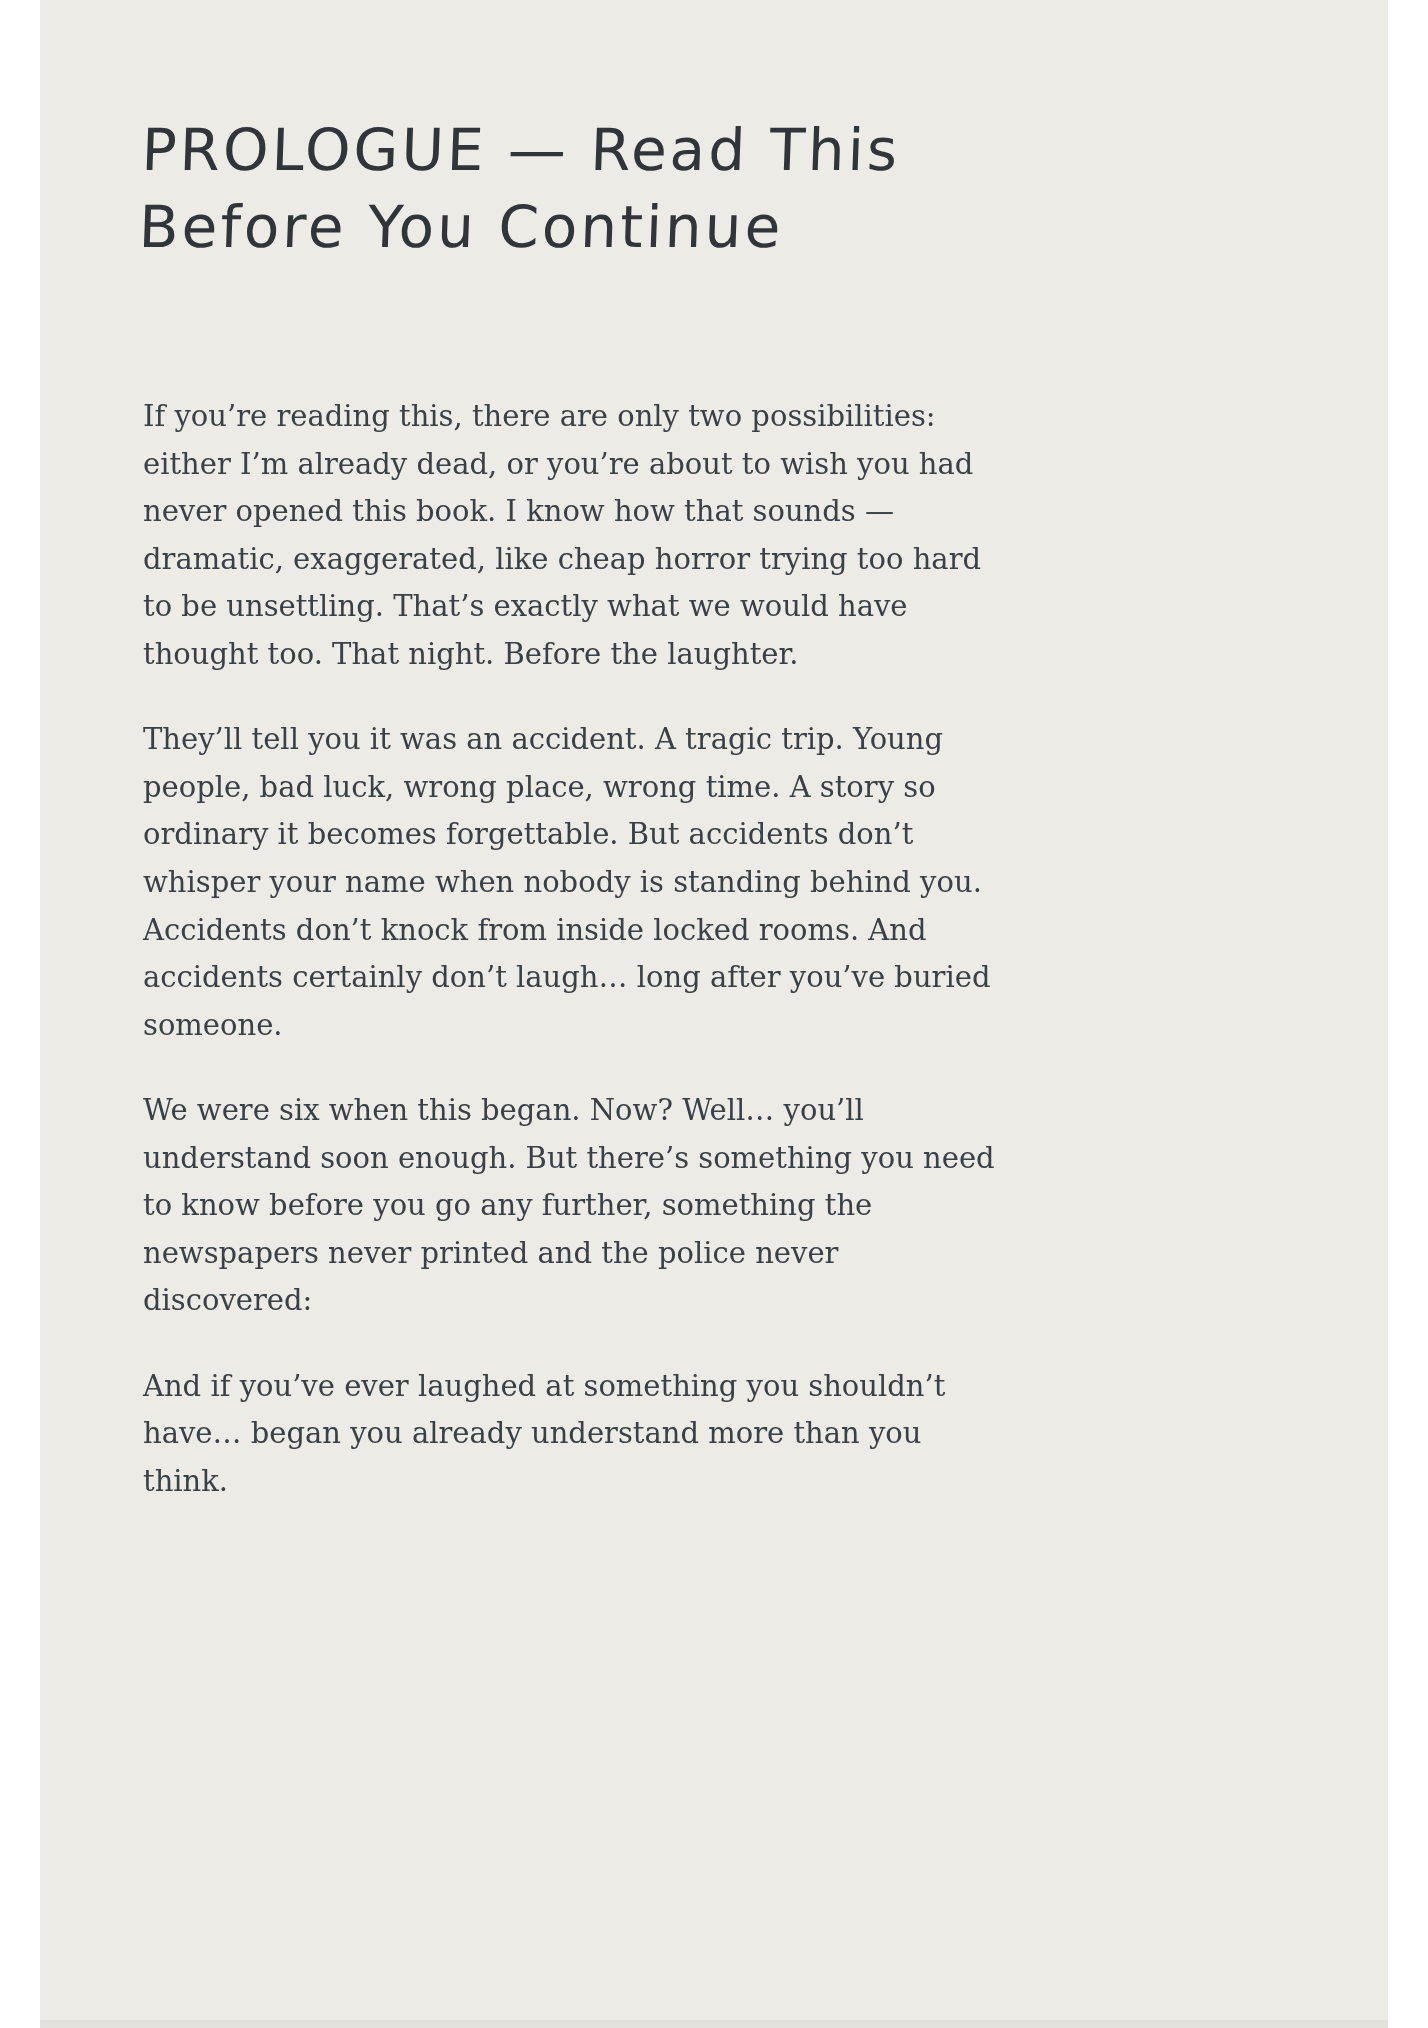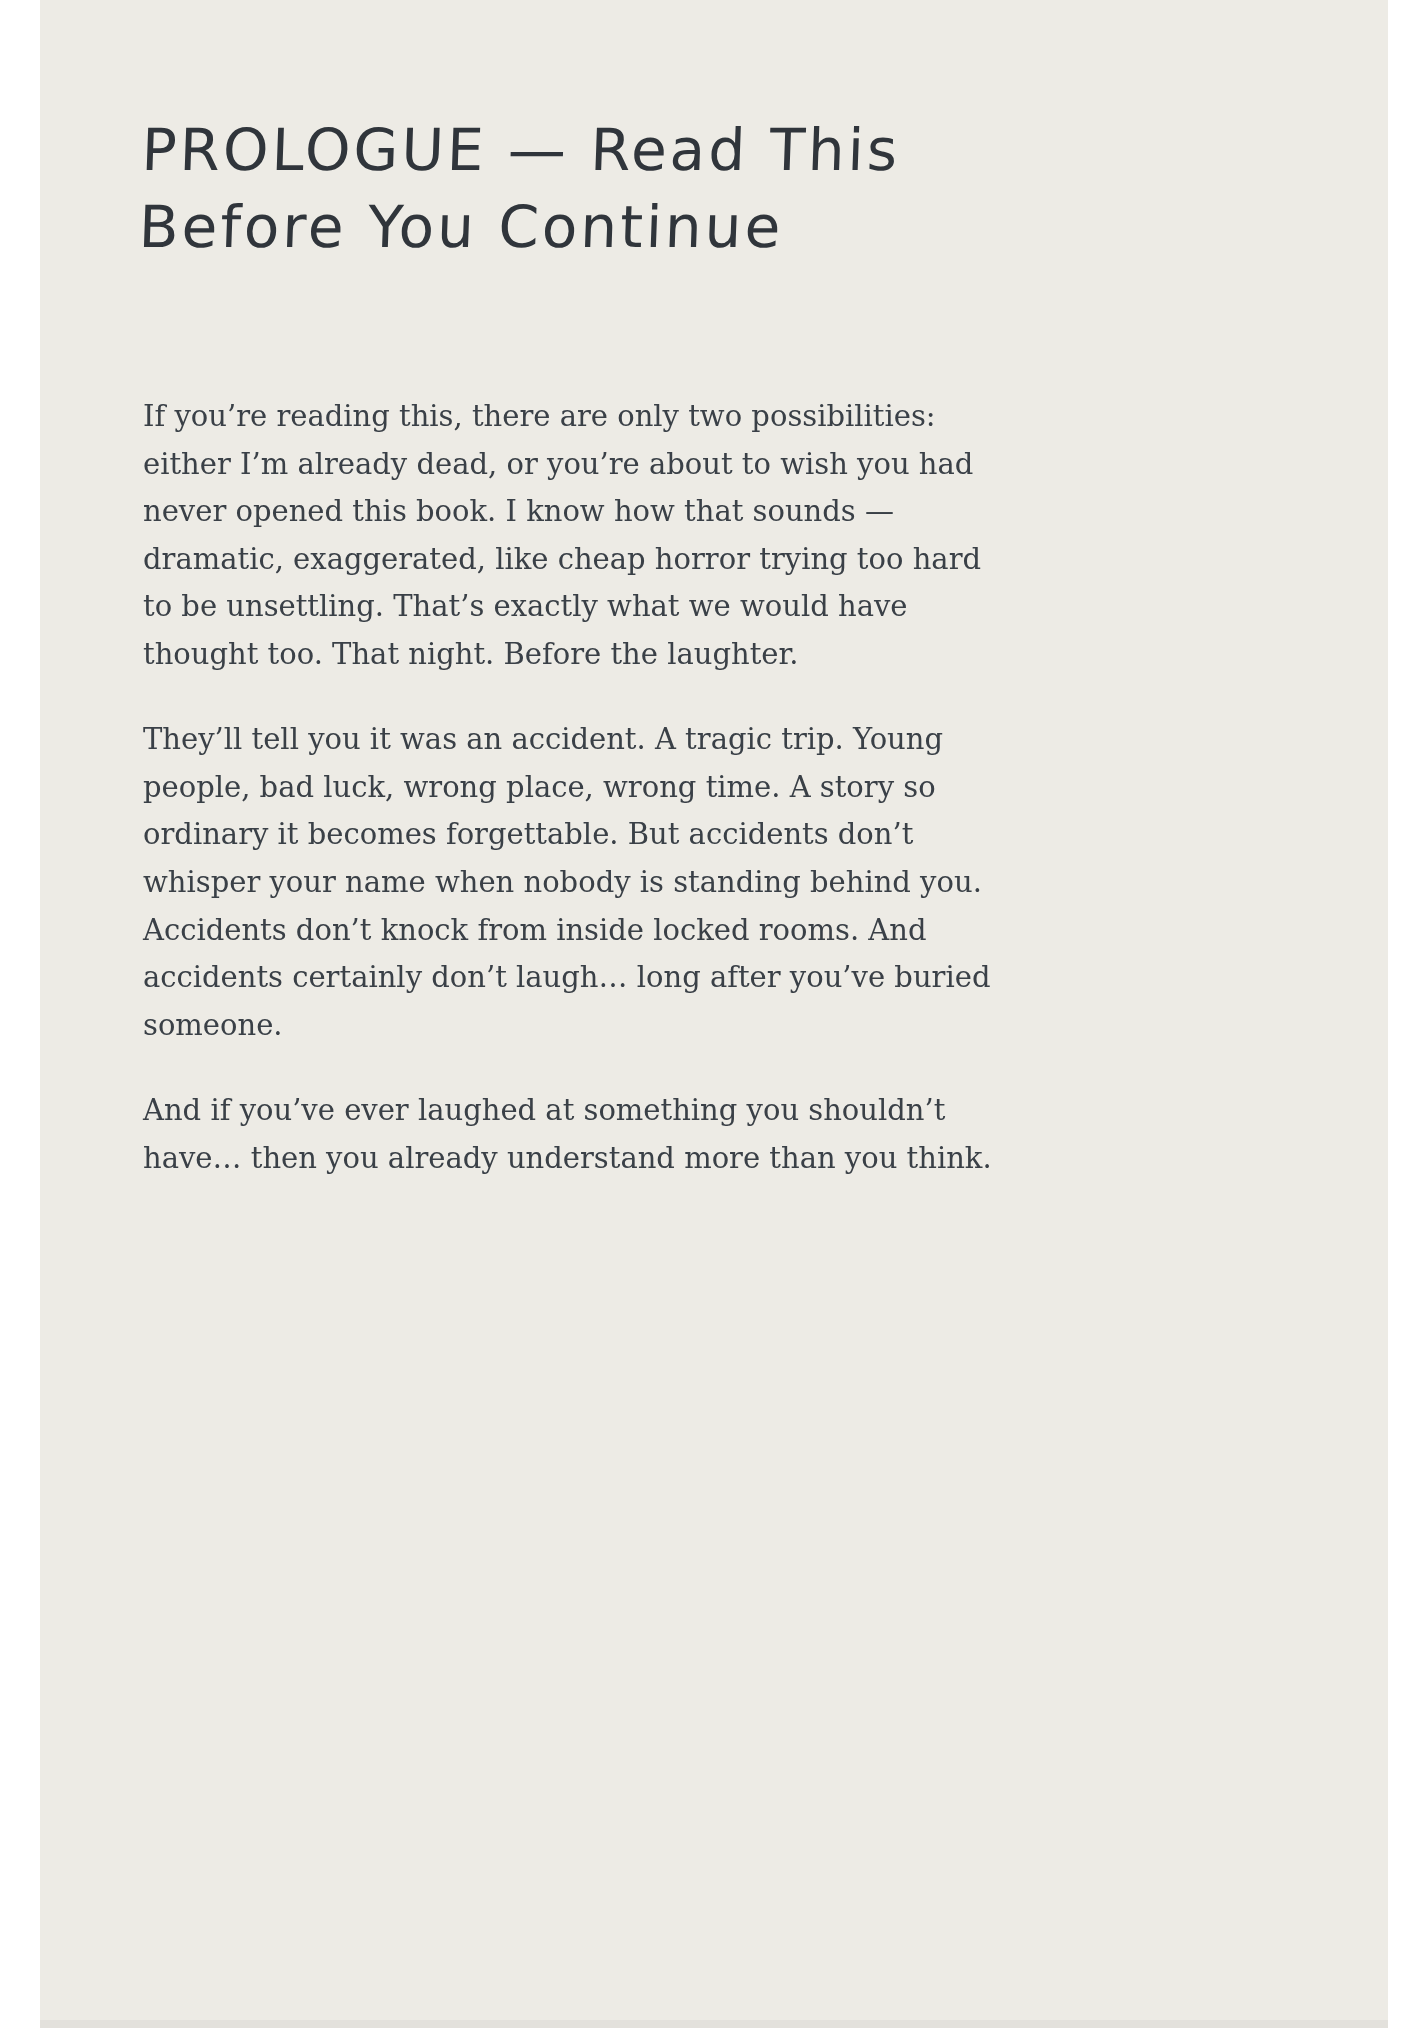--- a/index.html
+++ b/index.html
@@ -62,17 +62,18 @@
 
 <div class="page">
   <h1 class="title">
     <span class="title-line">PROLOGUE — Read This</span>
     <span class="title-line">Before You Continue</span>
   </h1>
 
   <div class="body-text">
     <p>If you’re reading this, there are only two possibilities: either I’m already dead, or you’re about to wish you had never opened this book. I know how that sounds — dramatic, exaggerated, like cheap horror trying too hard to be unsettling. That’s exactly what we would have thought too. That night. Before the laughter.</p>
     <p>They’ll tell you it was an accident. A tragic trip. Young people, bad luck, wrong place, wrong time. A story so ordinary it becomes forgettable. But accidents don’t whisper your name when nobody is standing behind you. Accidents don’t knock from inside locked rooms. And accidents certainly don’t laugh… long after you’ve buried someone.</p>
-    <p>And if you’ve ever laughed at something you shouldn’t have… then you already understand more than you think.</p>
+    <p>We were six when this began. Now? Well… you’ll understand soon enough. But there’s something you need to know before you go any further, something the newspapers never printed and the police never discovered:</p>
+    <p>And if you’ve ever laughed at something you shouldn’t have… began you already understand more than you think.</p>
   </div>
 </div>
 
 <div class="page-bottom-edge"></div>
 
 </body></html>

